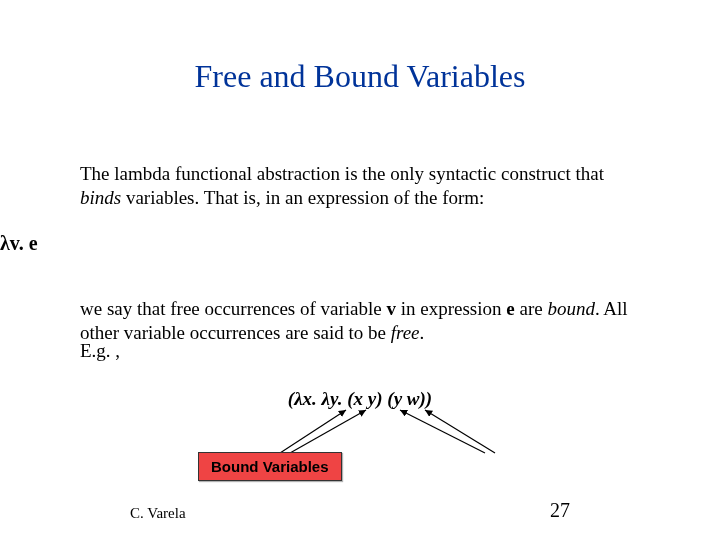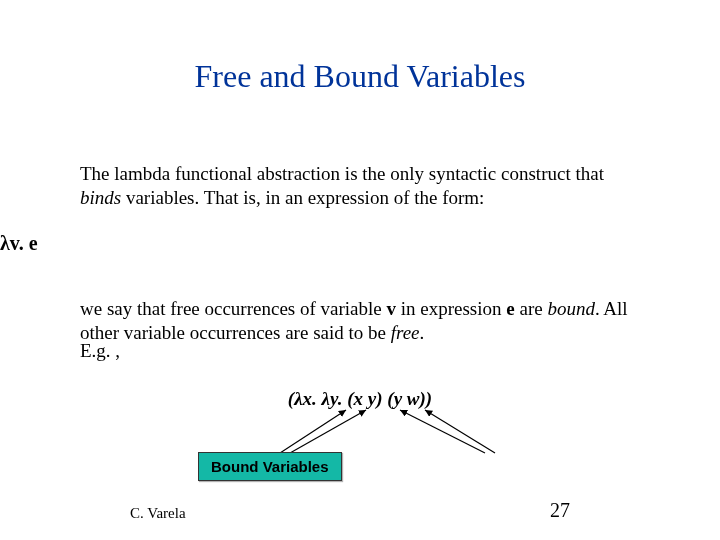--- a/index.html
+++ b/index.html
@@ -6,21 +6,21 @@
   html, body { width: 720px; height: 540px; background: #fff; font-family: "Times New Roman", Times, serif; color: #000; }
   .slide { position: relative; width: 620px; height: 540px; }
   .title { position: absolute; top: 58px; left: 0; width: 720px; text-align: center; font-size: 32px; color: #003399; font-family: "Times New Roman", Times, serif; }
   .para1 { position: absolute; top: 162px; left: 80px; width: 565px; font-size: 19px; line-height: 1.25; }
   .italic { font-style: italic; }
   .bold { font-weight: bold; }
   .lambda-expr { position: absolute; top: 232px; left: 0; width: 720px; text-align: left; font-size: 20px; font-weight: bold; }
   .para2 { position: absolute; top: 273px; left: 80px; width: 580px; font-size: 19px; line-height: 1.25; margin-top: 24px; }
   .eg { position: absolute; top: 340px; left: 80px; font-size: 19px; }
   .example-expr { position: absolute; top: 388px; left: 0; width: 720px; text-align: center; font-size: 19px; font-weight: bold; font-style: italic; }
-  .label-box { position: absolute; background: #14b8a6; border: 1px solid #333; box-shadow: 1px 1px 1px rgba(0,0,0,0.3); font-family: Arial, Helvetica, sans-serif; font-size: 15px; font-weight: bold; padding: 5px 12px; white-space: nowrap; }
+  .label-box { position: absolute; background: #ef4444; border: 1px solid #333; box-shadow: 1px 1px 1px rgba(0,0,0,0.3); font-family: Arial, Helvetica, sans-serif; font-size: 15px; font-weight: bold; padding: 5px 12px; white-space: nowrap; }
   .bound-box { top: 452px; left: 198px; }
   .free-box { top: 452px; left: 424px; }
   .arrows { position: absolute; top: 398px; left: 270px; width: 270px; height: 60px; }
   .footer-author { position: absolute; bottom: 18px; left: 130px; font-size: 15px; font-family: Liberation Serif, serif; }
   .footer-page { position: absolute; bottom: 18px; right: 50px; font-size: 20px; font-family: "Times New Roman", Times, serif; }
 </style>
 </head>
 <body>
 
 <div class="slide">

